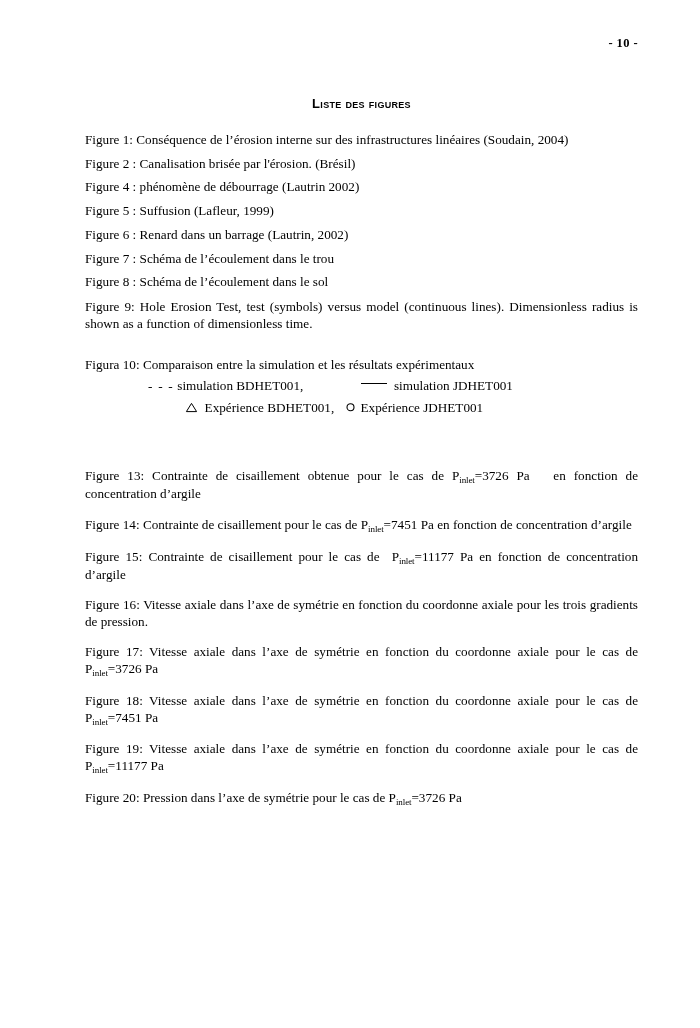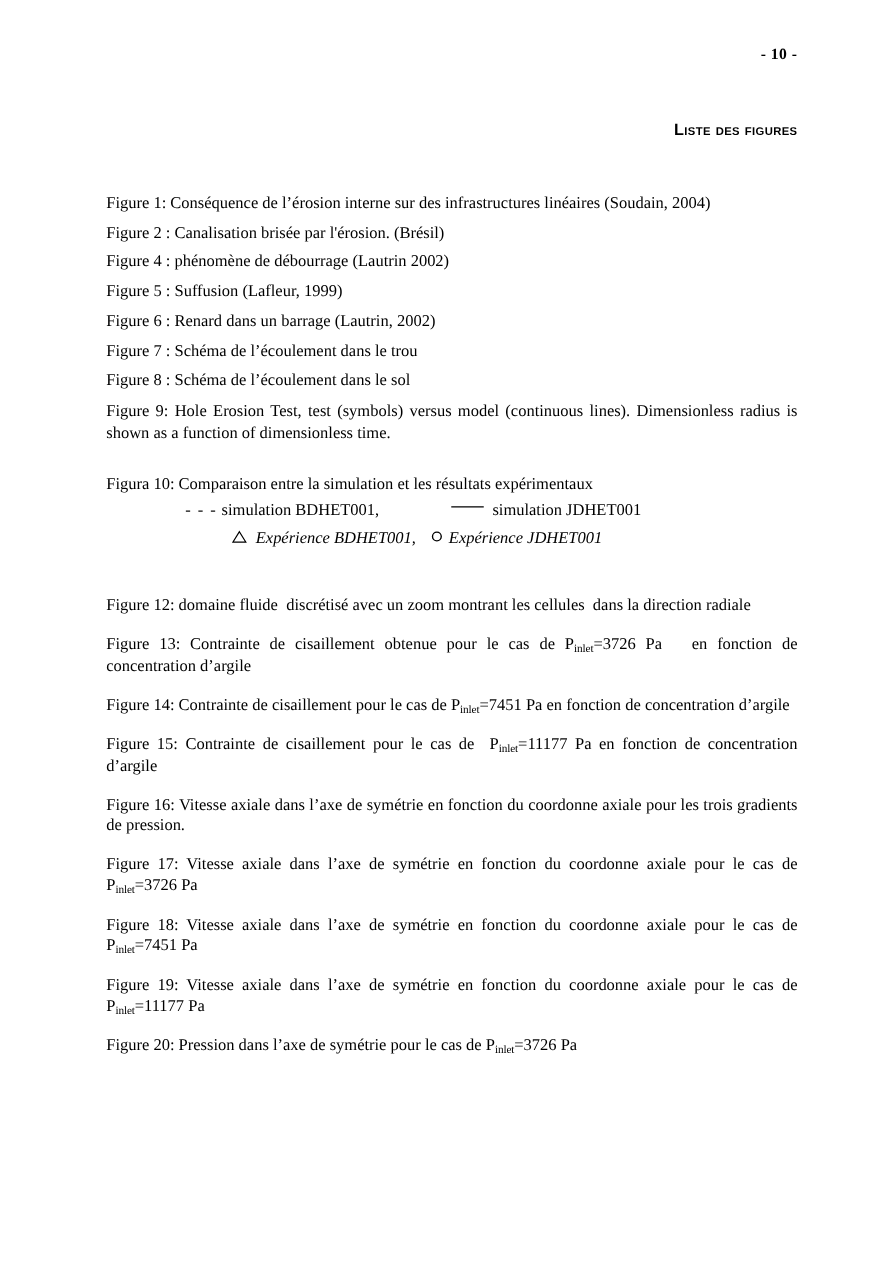--- a/index.html
+++ b/index.html
@@ -42,23 +42,23 @@
     left: 85px;
     top: 96px;
     width: 553px;
   }
 
   .doc-title {
     font-family: "Liberation Sans", "DejaVu Sans", sans-serif;
     font-weight: bold;
     font-size: 13px;
     font-variant: small-caps;
-    text-align: right;
+    text-align: center;
     letter-spacing: 0.3px;
-    margin: 0 0 44px 0;
+    margin: 0 0 22px 0;
   }
 
   
   .fig-line {
     font-size: 13.2px;
     line-height: 1.0;
     margin: 0 0 10.5px 0;
     text-align: left;
     white-space: pre-wrap;
     font-family: Liberation Serif, serif;
@@ -80,21 +80,21 @@
   .gap-xl { height: 30px; }
 
   
   .legend-row {
     font-size: 13.2px;
     line-height: 1.1;
     margin: 0;
     white-space: pre;
   }
   .legend-row-1 { padding-left: 63px; margin-top: 8px; }
-  .legend-row-2 { padding-left: 100px; margin-top: 7px; font-style: italic; }
+  .legend-row-2 { padding-left: 100px; margin-top: 7px; }
 
   .legend-item { display: inline-block; }
 
   .marker {
     display: inline-block;
     vertical-align: middle;
     text-align: center;
   }
   .marker-dashed {
     width: 26px;
@@ -160,21 +160,20 @@
               <polygon points="6.5,1.4 11.6,9.6 1.4,9.6" fill="none" stroke="#000" stroke-width="1"></polygon>
             </svg></span>  <span>Expérience BDHET001,</span></span><span style="display:inline-block;width:10px"></span><span class="legend-item"><span class="marker marker-circle"><svg width="13" height="11" viewBox="0 0 13 11">
               <circle cx="6.5" cy="5.2" r="3.5" fill="none" stroke="#000" stroke-width="1.1"></circle>
             </svg></span> <span>Expérience JDHET001</span></span></div>
 
     <div class="gap-sm"></div>
 
 
     <div class="gap-xl"></div>
 
-    <div class="fig-para">Figure 12: domaine fluide  discrétisé avec un zoom montrant les cellules  dans la direction radiale</div>
 
     <div class="gap-md"></div>
 
     <div class="fig-para"><span>Figure 13: Contrainte de cisaillement obtenue pour le cas de P</span><span class="sub">inlet</span><span>=3726 Pa   en fonction de concentration d’argile</span></div>
 
     <div class="gap-md"></div>
 
     <div class="fig-para"><span>Figure 14: Contrainte de cisaillement pour le cas de P</span><span class="sub">inlet</span><span>=7451 Pa en fonction de concentration d’argile</span></div>
 
     <div class="gap-md"></div>

